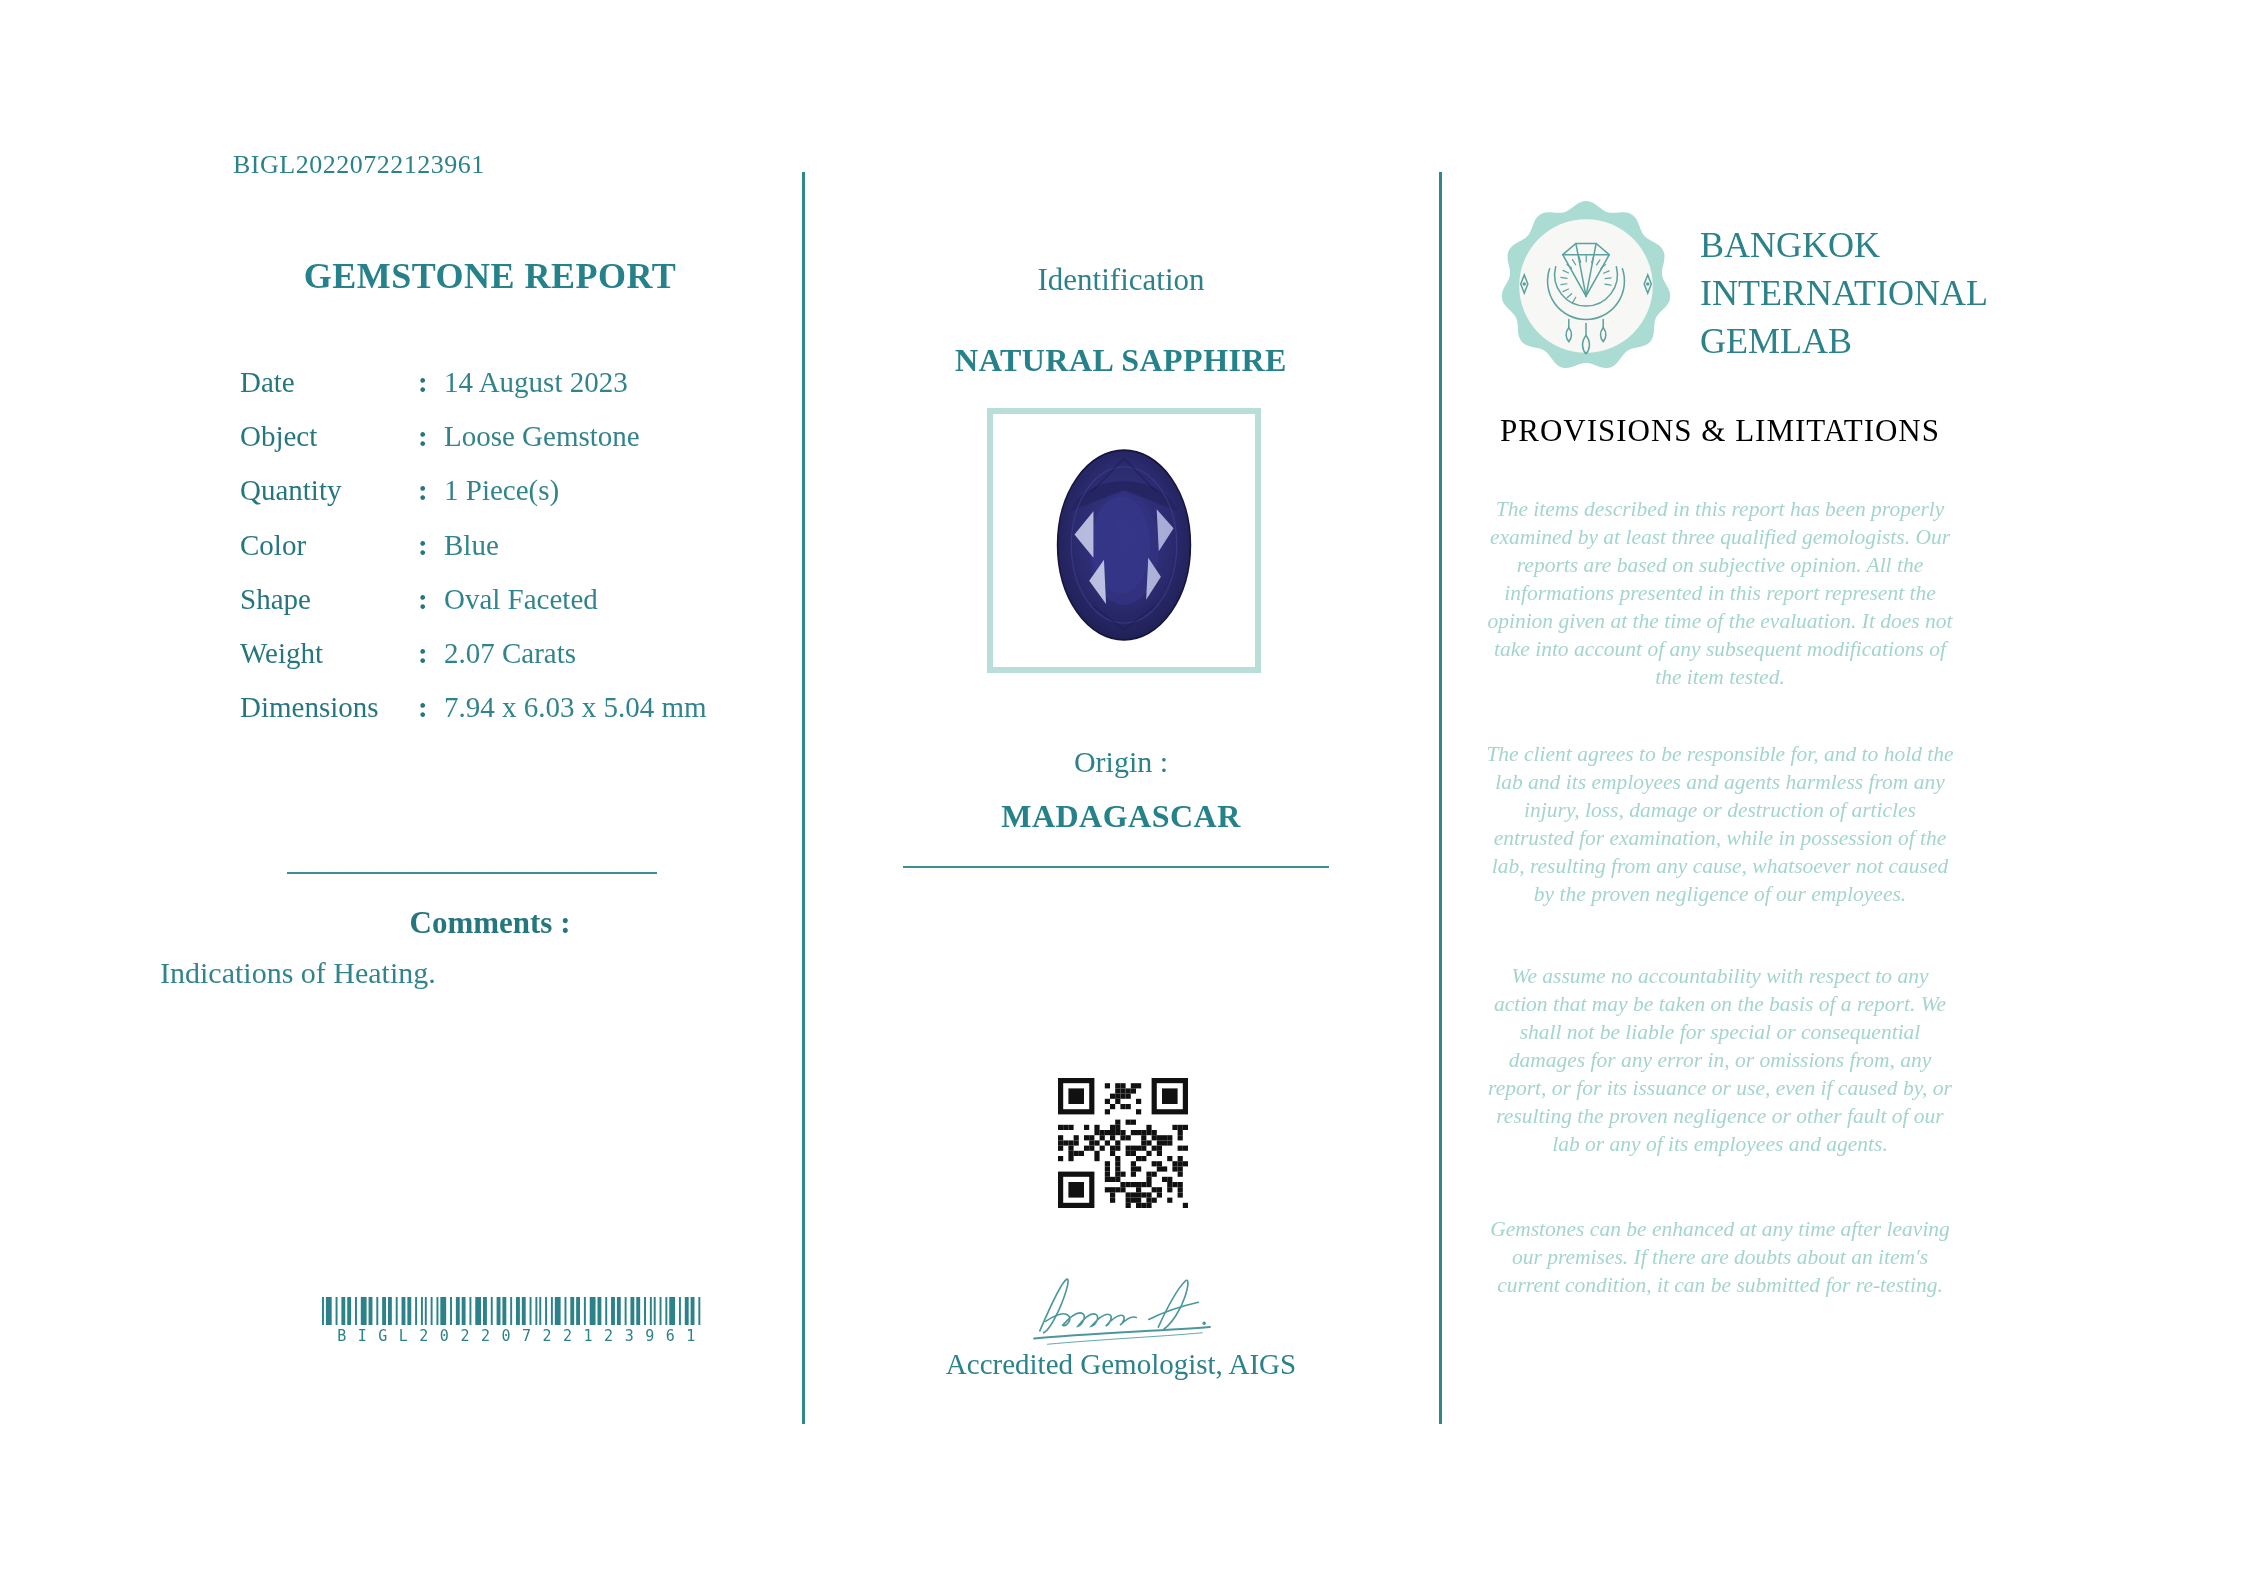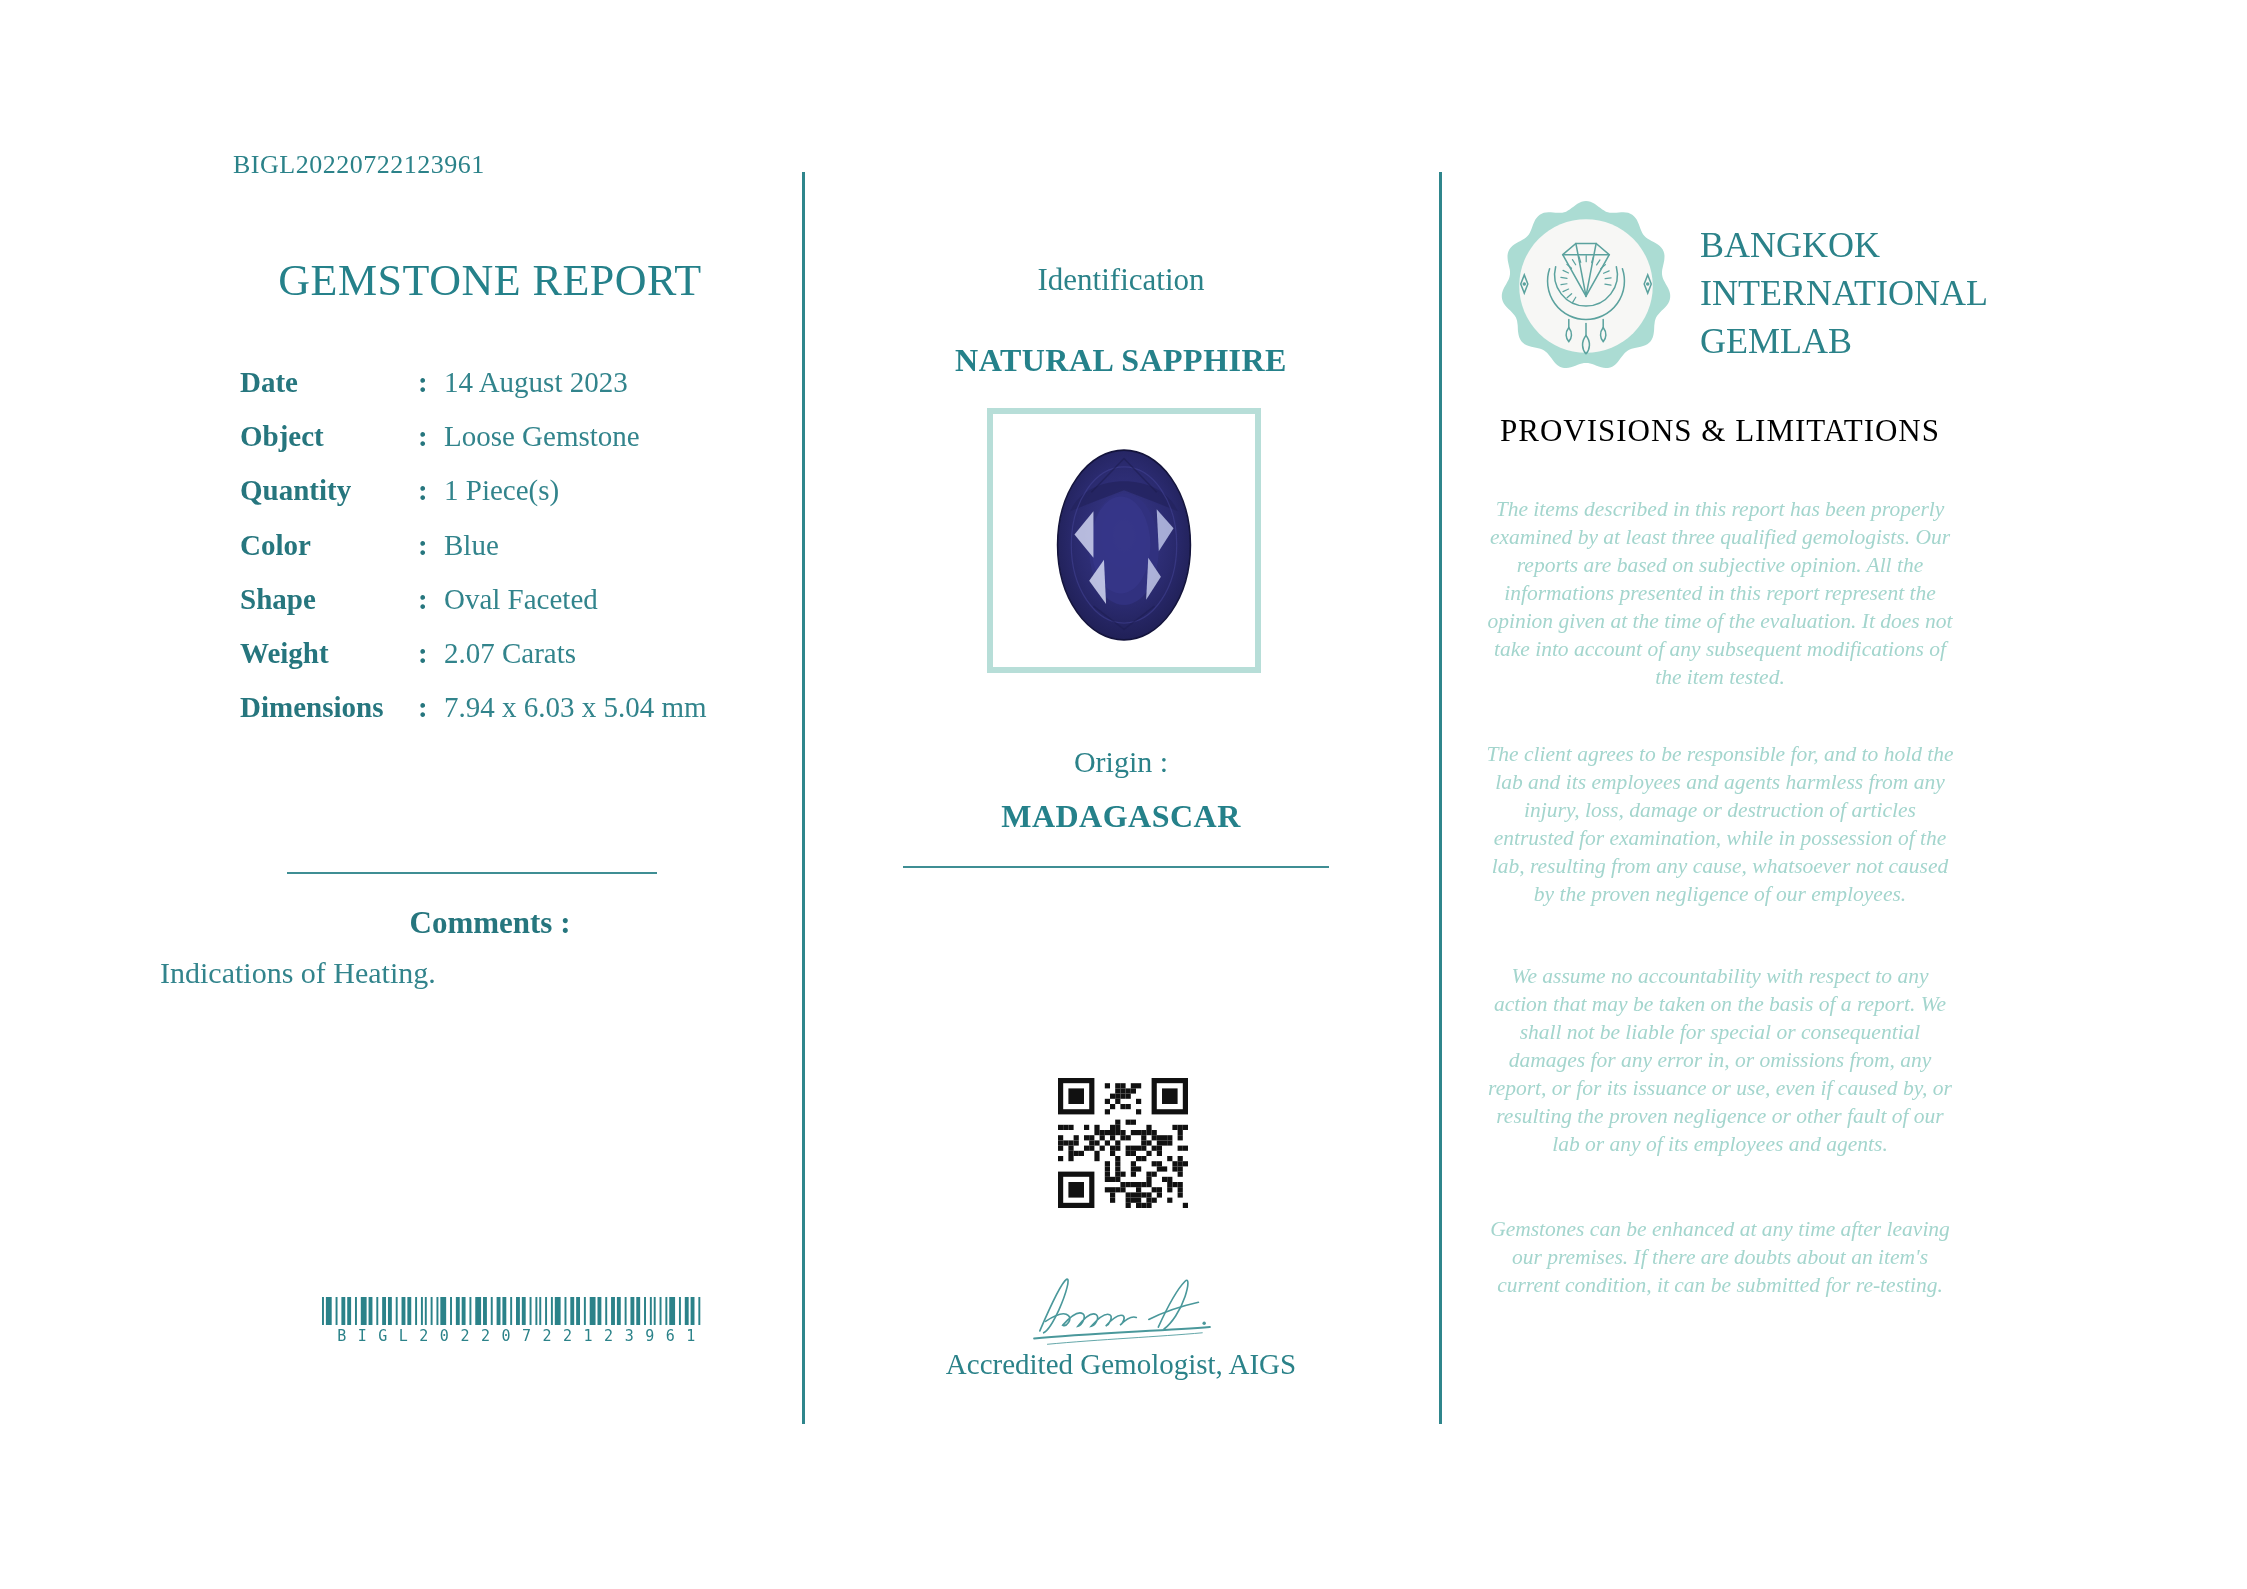--- a/index.html
+++ b/index.html
@@ -6,24 +6,24 @@
   *{margin:0;padding:0;box-sizing:border-box}
   html,body{width:2247px;height:1589px}
   body{background:#ffffff;position:relative;font-family:"Liberation Serif","DejaVu Serif",serif;}
   .page{position:absolute;left:0;top:0;width:2247px;height:1589px;background:#fff;overflow:hidden}
   .abs{position:absolute}
   .vline{width:3px;top:172px;height:1252px;background:#2f868c}
   .hline{height:2px;background:#3f8e94}
 
   
   .report-number{left:233px;top:150px;font-size:26px;color:#2b8289;letter-spacing:0.5px}
-  .report-title{left:160px;width:660px;top:255px;text-align:center;font-size:44px;font-weight:normal;color:#25818a;letter-spacing:0.5px}
+  .report-title{left:160px;width:660px;top:255px;text-align:center;font-size:36px;font-weight:bold;color:#25818a;letter-spacing:0.5px}
   .fields{left:240px;top:366px;width:540px}
   .frow{display:flex;height:54.2px;font-size:29px;align-items:flex-start}
-  .flabel{width:178px;font-weight:bold;color:#26767e}
+  .flabel{width:178px;font-weight:normal;color:#26767e}
   .fcolon{width:26px;font-weight:bold;color:#26767e}
   .fvalue{color:#32848c}
   .comments-label{left:160px;width:660px;top:905px;text-align:center;font-size:31px;font-weight:bold;color:#26767e}
   .comments-text{left:160px;width:660px;top:956px;text-align:left;font-size:30px;color:#32848c}
   .barcode-caption{left:322px;width:400px;top:1327px;text-align:center;font-family:"DejaVu Sans Mono","Liberation Mono",monospace;font-size:15px;letter-spacing:11.5px;color:#2b8289;white-space:nowrap}
 
   
   .mid{left:806px;width:630px;text-align:center}
   .ident-heading{top:262px;font-size:31px;color:#2b8289}
   .gem-name{top:342px;font-size:32px;font-weight:bold;color:#25818a;letter-spacing:0.5px}

